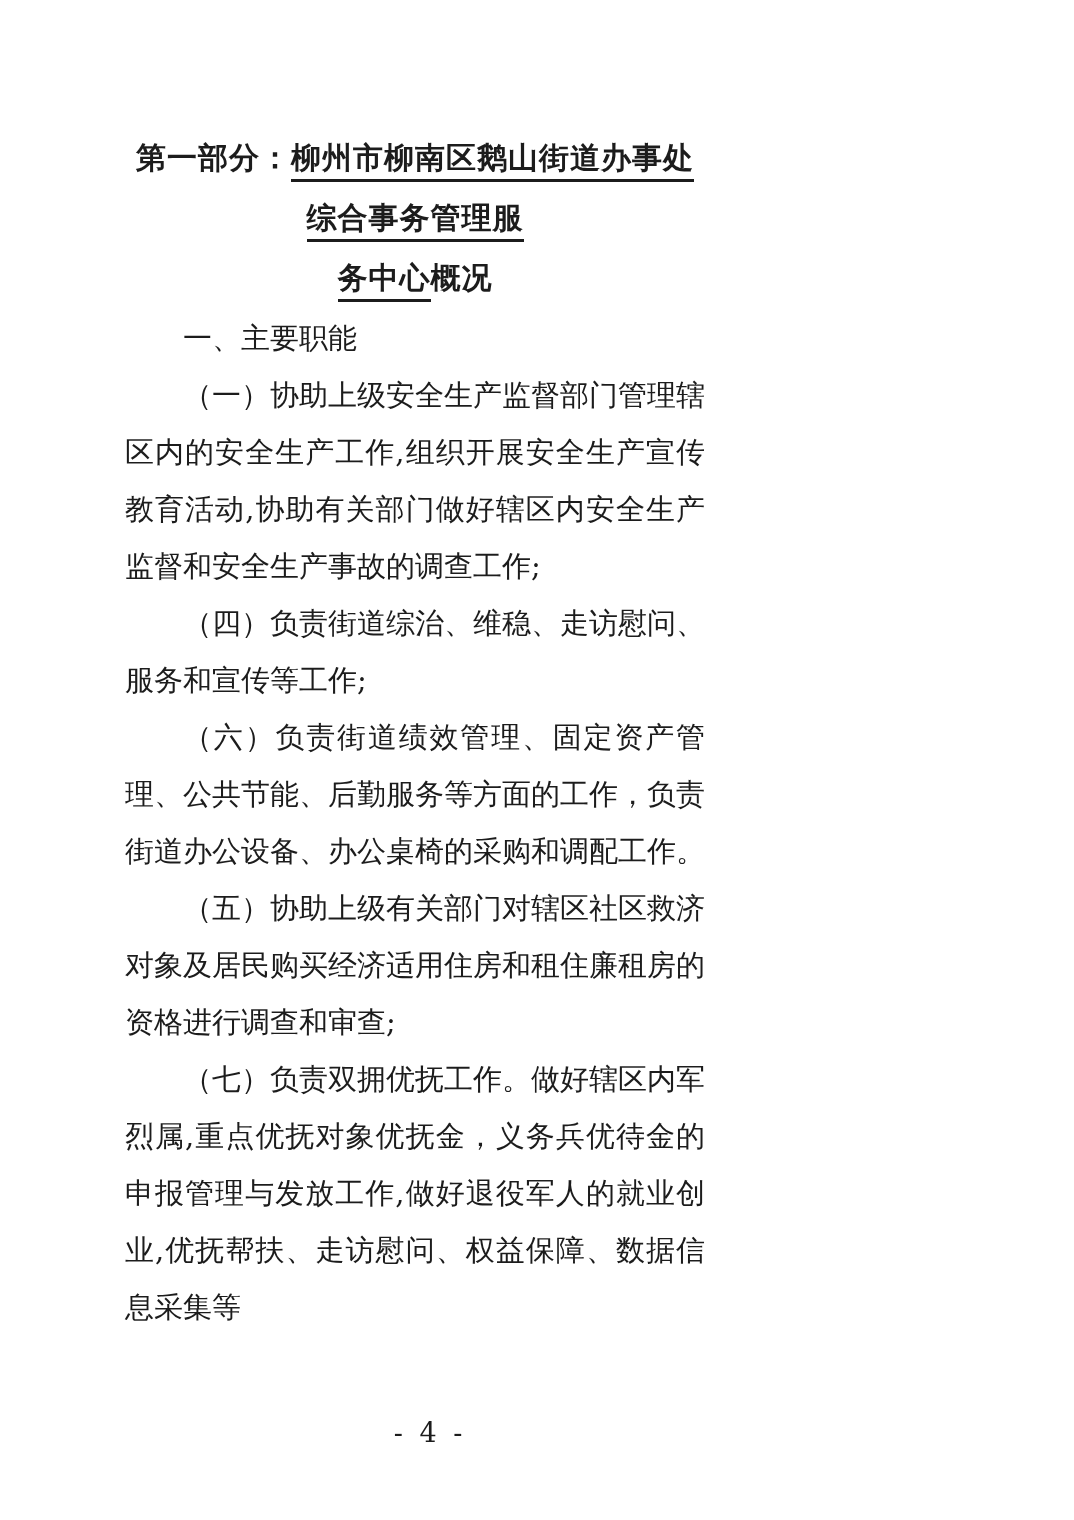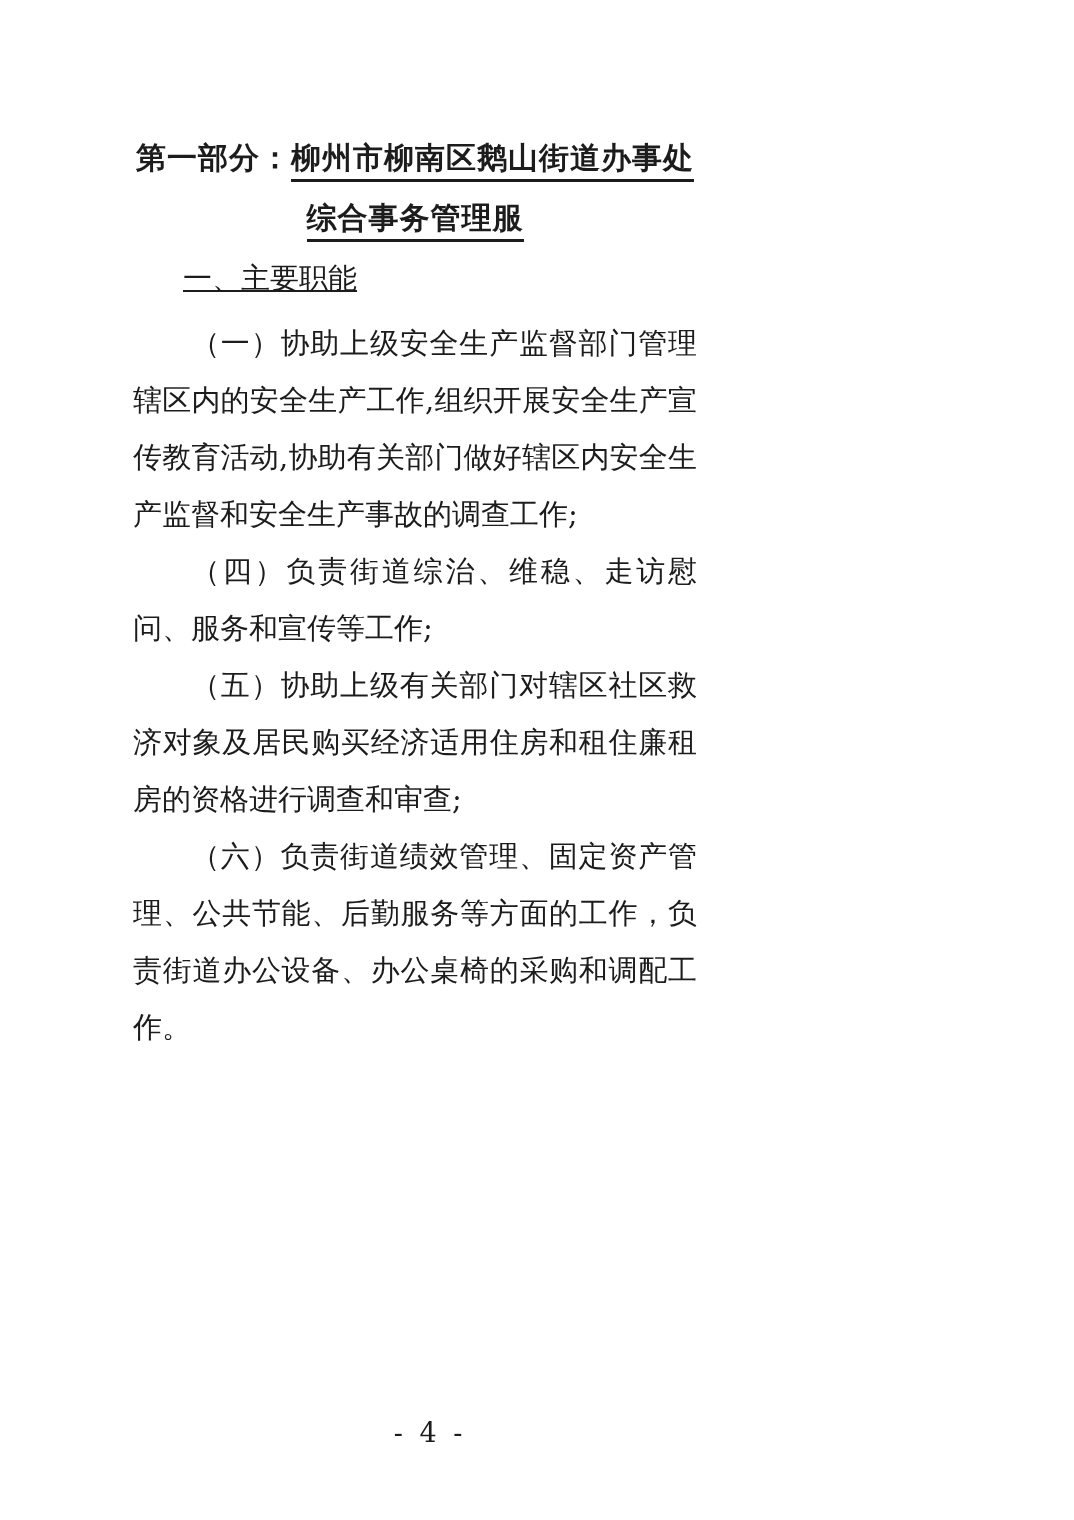--- a/index.html
+++ b/index.html
@@ -32,24 +32,23 @@
   }
   .title .u {
     border-bottom: 3px solid #1c1c1c;
     padding-bottom: 4px;
   }
   .section-heading {
     font-size: 29px;
     line-height: 57px;
     text-indent: 2em;
     margin-top: 2px;
-    text-decoration: underline;
   }
   .body-paragraphs {
-    margin: 8px;
+    margin: 0;
   }
   .para {
     font-size: 29px;
     line-height: 57px;
     text-align: justify;
     text-indent: 2em;
     margin: 0;
   }
   .footer {
     position: absolute;
@@ -62,25 +61,27 @@
     color: #1c1c1c;
   }
 </style>
 </head>
 <body>
 
 <div class="page">
 
   <div class="title">
     <div class="title-line"><span>第一部分：</span><span class="u">柳州市柳南区鹅山街道办事处综合事务管理服</span></div>
+    <div class="title-line"><span class="u">务中心</span><span>概况</span></div>
   </div>
 
   <div class="section-heading">一、主要职能</div>
 
   <div class="body-paragraphs">
       <div class="para">（一）协助上级安全生产监督部门管理辖区内的安全生产工作,组织开展安全生产宣传教育活动,协助有关部门做好辖区内安全生产监督和安全生产事故的调查工作;</div>
       <div class="para">（四）负责街道综治、维稳、走访慰问、服务和宣传等工作;</div>
+      <div class="para">（六）负责街道绩效管理、固定资产管理、公共节能、后勤服务等方面的工作，负责街道办公设备、办公桌椅的采购和调配工作。</div>
       <div class="para">（五）协助上级有关部门对辖区社区救济对象及居民购买经济适用住房和租住廉租房的资格进行调查和审查;</div>
-      <div class="para">（六）负责街道绩效管理、固定资产管理、公共节能、后勤服务等方面的工作，负责街道办公设备、办公桌椅的采购和调配工作。</div>
+      <div class="para">（七）负责双拥优抚工作。做好辖区内军烈属,重点优抚对象优抚金，义务兵优待金的申报管理与发放工作,做好退役军人的就业创业,优抚帮扶、走访慰问、权益保障、数据信息采集等</div>
     </div>
 
   <div class="footer">- 4 -</div>
 </div>
 
 </body></html>

